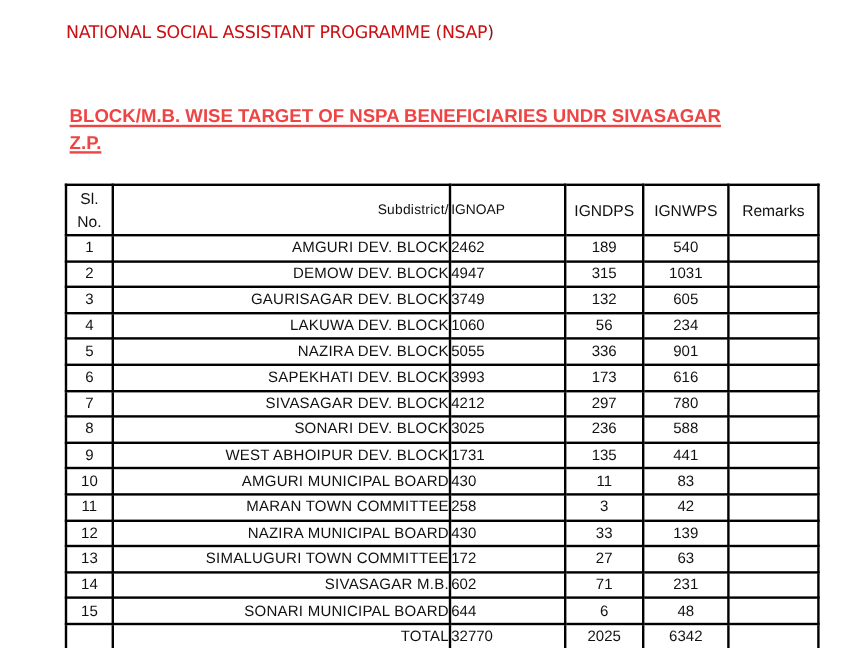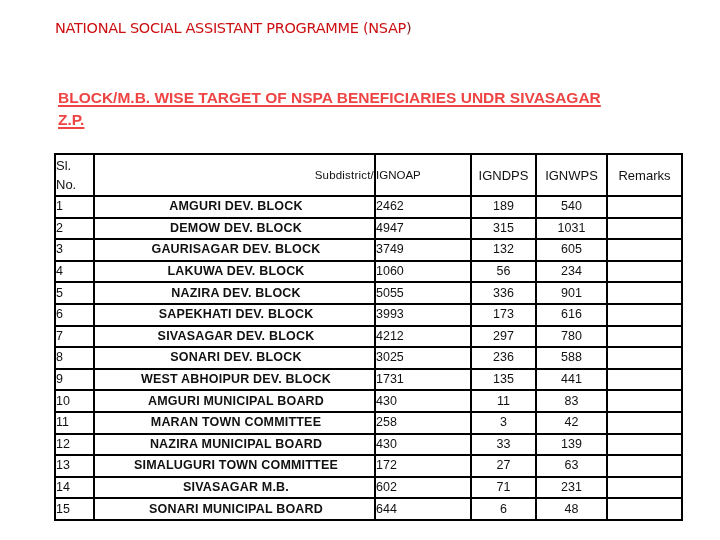--- a/index.html
+++ b/index.html
@@ -53,22 +53,22 @@
     table.data-table td, table.data-table th {
       border: 2px solid #000;
       padding: 0;
       height: 19.6px;
       line-height: 19px;
     }
     table.data-table th {
       font-weight: normal;
       height: 40px;
     }
-    .c-sl { width: 37px; text-align: left; }
-    .c-name { width: 276px; text-align: center; padding-left: 3px !important; letter-spacing: 0.2px; font-weight: bold; }
+    .c-sl { width: 37px; text-align: center; }
+    .c-name { width: 276px; text-align: right; padding-left: 3px !important; letter-spacing: 0.2px; }
     .c-num1 { width: 94px; text-align: left; }
     .c-num2 { width: 63px; text-align: center; }
     .c-num3 { width: 69px; text-align: center; }
     .c-rem { width: 73px; text-align: center; }
     th.c-sl { font-size: 13px; line-height: 17px; font-weight: bold; }
     th.c-name { text-align: right; font-size: 11.5px; font-weight: bold; }
     th.c-num1 { font-size: 11.5px; font-weight: bold; }
     th.c-num2, th.c-num3, th.c-rem { font-size: 13px; font-weight: bold; }
   </style>
 </head>
@@ -203,14 +203,22 @@
         <td class="c-rem"></td>
       </tr>
       <tr>
         <td class="c-sl">15</td>
         <td class="c-name">SONARI MUNICIPAL BOARD</td>
         <td class="c-num1">644</td>
         <td class="c-num2">6</td>
         <td class="c-num3">48</td>
         <td class="c-rem"></td>
       </tr>
+      <tr>
+        <td class="c-sl"></td>
+        <td class="c-name">TOTAL</td>
+        <td class="c-num1">32770</td>
+        <td class="c-num2">2025</td>
+        <td class="c-num3">6342</td>
+        <td class="c-rem"></td>
+      </tr>
     </tbody>
 </table>
 
 </body></html>

